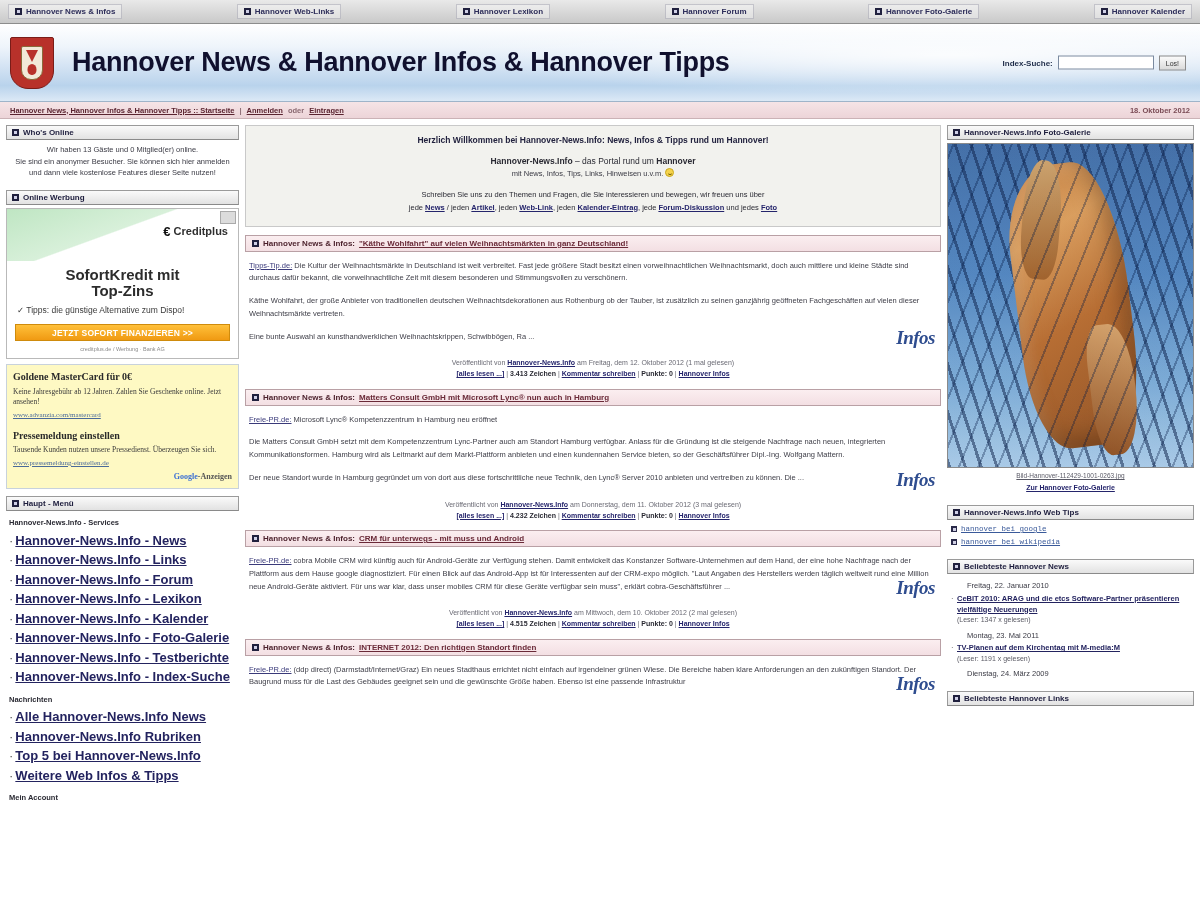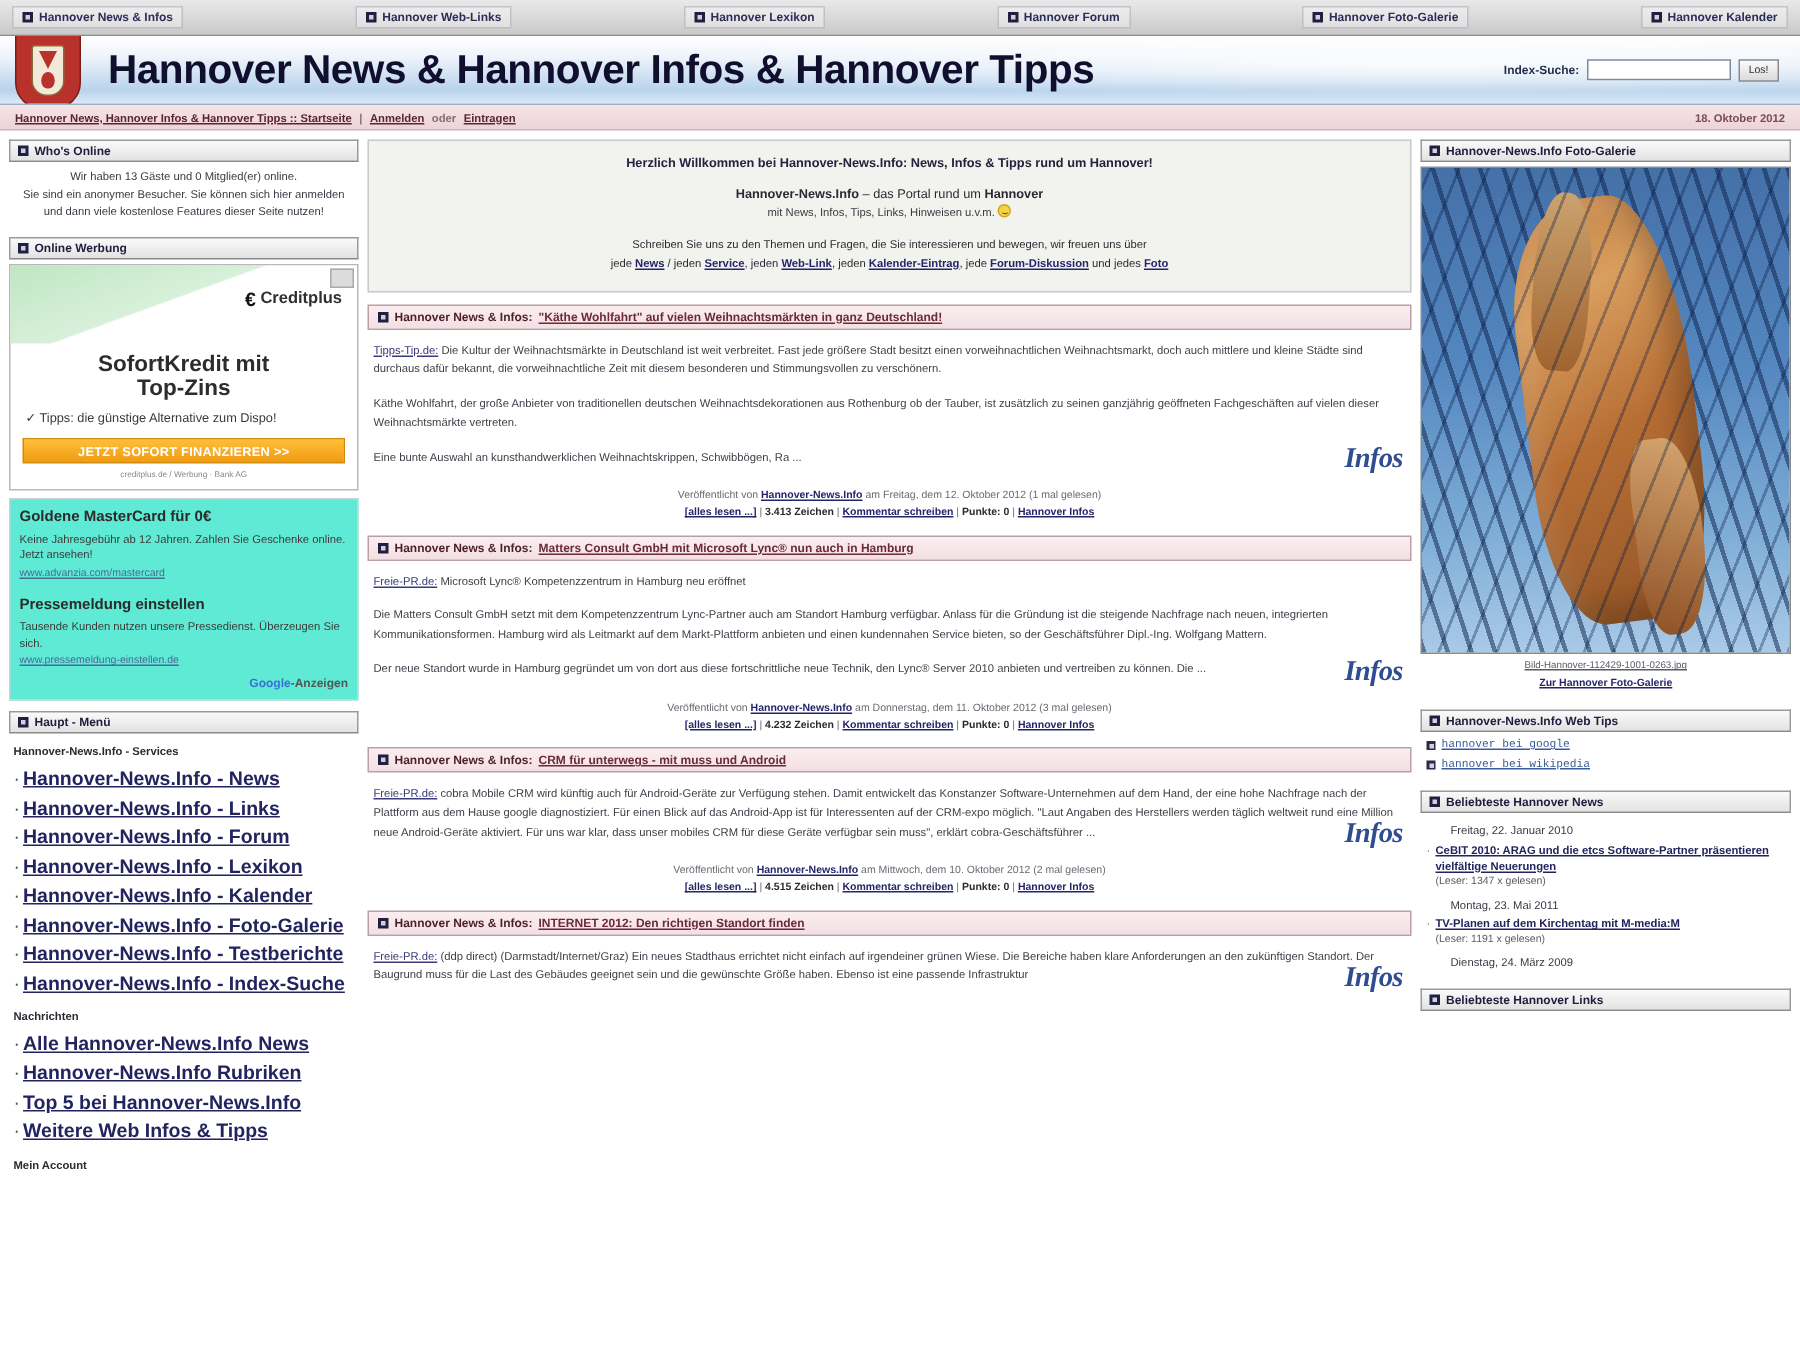--- a/index.html
+++ b/index.html
@@ -26,21 +26,21 @@
     padding:2px 6px; white-space:nowrap;
     background:rgba(255,255,255,.35); border:1px solid rgba(120,120,140,.35);
   }
   .topnav-spacer { flex:1; }
   .sq { width:7px; height:7px; background:#20203e; display:inline-block; flex:none;
         position:relative; }
   .sq::after{content:"";position:absolute;left:2px;top:2px;width:3px;height:3px;background:#cfcfe6;}
 
   
   .banner {
-    height:46px; position:relative; overflow:hidden;
+    height:78px; position:relative; overflow:hidden;
     background:linear-gradient(180deg,#ffffff 0%,#eef4fb 30%,#cfe0f2 60%,#b9d3ec 80%,#dce9f6 100%);
     border-bottom:1px solid #9fb4c9;
     display:flex; align-items:center; padding-left:10px;
   }
   .banner::before{
     content:""; position:absolute; right:0; top:0; width:70%; height:100%;
     background:radial-gradient(ellipse at 70% 40%, rgba(255,255,255,.85), rgba(255,255,255,0) 60%);
   }
   .crest {
     width:44px; height:52px; flex:none; position:relative; z-index:2;
@@ -126,21 +126,21 @@
   .ad-corner{position:absolute;right:2px;top:2px;width:16px;height:13px;background:#dcdcdc;border:1px solid #aaa;}
   .ad-h1{font-size:15px;font-weight:bold;color:#2c2c2c;text-align:center;line-height:1.1;padding:6px 4px 2px;}
   .ad-sub{font-size:8.5px;color:#3a3a3a;padding:3px 10px 4px;line-height:1.35;}
   .ad-cta{
     margin:4px 8px 5px;height:17px;background:linear-gradient(#ffc03a,#f09a12);
     border:1px solid #cf8b0c;color:#fff;font-size:8.5px;font-weight:bold;
     display:flex;align-items:center;justify-content:center;letter-spacing:.2px;
   }
   .ad-foot{font-size:5.5px;color:#8a8a8a;text-align:center;padding-bottom:4px;}
 
-  .gads{ background:#5eead4; border:1px solid #c8d2dc; padding:5px 6px; margin-top:5px;}
+  .gads{ background:#fef9c3; border:1px solid #c8d2dc; padding:5px 6px; margin-top:5px;font-family:Liberation Serif, serif;}
   .gads h4{margin:0 0 2px;font-size:10px;font-weight:bold;color:#2b2b2b;}
   .gads p{margin:0;font-size:7.5px;line-height:1.4;color:#3b3b3b;}
   .gads a{display:block;font-size:7px;color:#4a6a9a;text-decoration:underline;margin-top:2px;word-break:break-all;}
   .gads .brand{text-align:right;font-size:8px;font-weight:bold;color:#555;margin-top:3px;}
   .gads .brand .g{color:#3b6fd4;}
 
   
   .menu-sec{font-size:7.5px;font-weight:bold;color:#2a2a33;margin:3px 0 2px;}
   .menu-li{font-size:13px;line-height:1.5;color:#2a2a33;white-space:nowrap;}
   .menu-li a{color:#23235f;text-decoration:underline;font-weight:bold;}
@@ -371,21 +371,21 @@
         <div class="w1">Herzlich Willkommen bei Hannover-News.Info: News, Infos &amp; Tipps rund um Hannover!</div>
         <div class="w2">
           <b>Hannover-News.Info</b><span> – das Portal rund um </span><b>Hannover</b>
         </div>
         <div class="w3">
           <span>mit News, Infos, Tips, Links, Hinweisen u.v.m.</span>
           <span class="smiley"></span>
         </div>
         <div class="w4">
           <span>Schreiben Sie uns zu den Themen und Fragen, die Sie interessieren und bewegen, wir freuen uns über</span><br>
-          <span>jede </span><a href="#">News</a><span> / jeden </span><a href="#">Service</a><span>, jeden </span><a href="#">Web-Link</a><span>, jeden </span><a href="#">Kalender-Eintrag</a><span>, jede </span><a href="#">Forum-Diskussion</a><span> und jedes </span><a href="#">Foto</a>
+          <span>jede </span><a href="#">News</a><span> / jeden </span><a href="#">Artikel</a><span>, jeden </span><a href="#">Web-Link</a><span>, jeden </span><a href="#">Kalender-Eintrag</a><span>, jede </span><a href="#">Forum-Diskussion</a><span> und jedes </span><a href="#">Foto</a>
         </div>
       </div>
 
       <div class="art">
         <div class="art-hd">
           <span class="sq"></span>
           <span>Hannover News &amp; Infos:</span>
           <span class="t2">"Käthe Wohlfahrt" auf vielen Weihnachtsmärkten in ganz Deutschland!</span>
         </div>
         <div class="art-bd">

